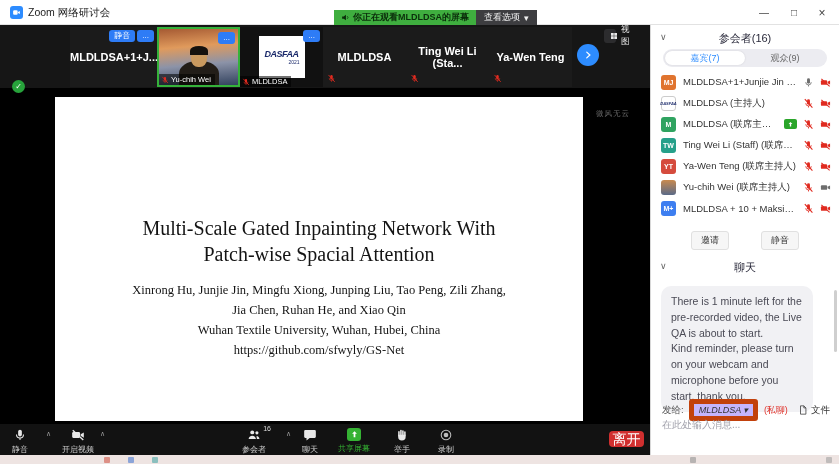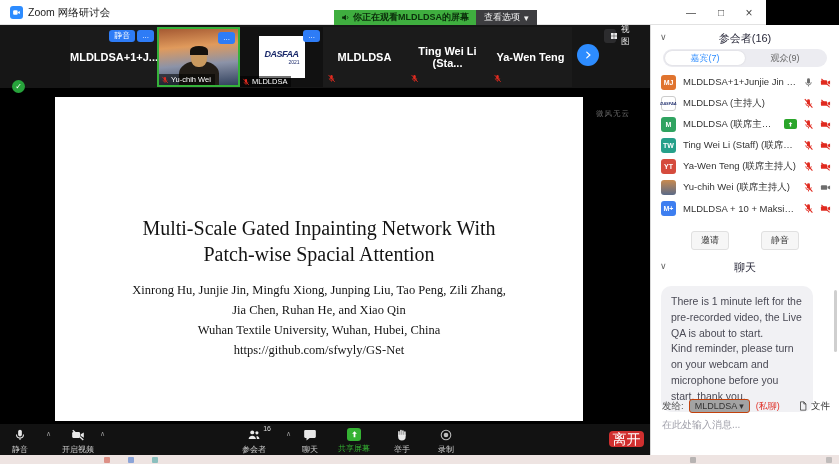--- a/index.html
+++ b/index.html
@@ -2,21 +2,21 @@
 <html><head>
 <meta charset="utf-8">
 <style>
   * { margin:0; padding:0; box-sizing:border-box; }
   html,body { background:#555; }
   body { font-family:"Liberation Sans", sans-serif; }
   #app { position:relative; width:839px; height:464px; background:#000; overflow:hidden; margin:0 auto; }
   .abs { position:absolute; }
 
   
-  #titlebar { left:0; top:0; width:766px; height:25px; background:#ffffff; border-bottom:1px solid #e2e2e2; }
+  #titlebar { left:0; top:0; width:839px; height:25px; background:#ffffff; border-bottom:1px solid #e2e2e2; }
   #app-icon { left:10px; top:6px; width:13px; height:13px; background:#2d8cff; border-radius:3px; display:flex; align-items:center; justify-content:center; }
   #app-title { left:28px; top:6px; font-size:10.5px; color:#222; }
   #banner { left:334px; top:10px; height:15px; display:flex; }
   #banner-green { background:#3fae3f; color:#0b2e0b; font-size:9px; font-weight:bold; display:flex; align-items:center; gap:3px; padding:0 7px; }
   #banner-opts { background:#3d3d40; color:#f0f0f0; font-size:9px; display:flex; align-items:center; gap:4px; padding:0 8px; }
   .winctl { top:5px; width:26px; height:16px; text-align:center; font-size:10px; color:#444; line-height:16px; cursor:default; }
 
   
   #strip { left:0; top:25px; width:650px; height:63px; background:#161616; }
   .tile { position:absolute; top:2px; height:60px; background:#1b1b1b; overflow:hidden; }
@@ -71,21 +71,21 @@
   .share-badge { width:13px; height:10px; background:#2aa52a; border-radius:2px; color:#fff; display:flex; align-items:center; justify-content:center; }
   .share-badge svg { width:7px; height:7px; }
   #pbtns { position:absolute; left:0; top:206px; width:100%; display:flex; justify-content:center; gap:32px; }
   .gray-btn { background:#f6f6f6; border:1px solid #e0e0e0; border-radius:3px; font-size:9px; color:#333; padding:2px 9px; }
   #chat-sender { position:absolute; top:250px; left:0; width:100%; text-align:center; font-size:7.5px; color:#9a9aa4;margin-top:42px; }
   #chat-sender .priv { color:#e0342c; }
   #chat-bubble { position:absolute; left:10px; top:261px; width:152px; background:#f1f1f4; border-radius:10px; padding:8px 10px; font-size:10.5px; line-height:1.5; color:#4a4a55; }
   #chat-scroll { position:absolute; right:2px; top:265px; width:3px; height:62px; background:#cfcfcf; border-radius:2px; }
   #compose { position:absolute; left:11px; top:374px; width:168px; display:flex; align-items:center; }
   #to-label { font-size:9.5px; color:#555; }
-  #to-select { background:#a3a3a3; border:1px solid #c2410c; border-radius:3px; font-size:9px; color:#333; padding:1px 5px; margin-left:5px; white-space:nowrap; }
+  #to-select { background:#c4b5fd; border:5px solid #c2410c; border-radius:3px; font-size:9px; color:#333; padding:1px 5px; margin-left:5px; white-space:nowrap;font-style:italic; }
   #priv-tag { color:#e0342c; font-size:9px; margin-left:6px; }
   #file-btn { margin-left:auto; display:flex; align-items:center; gap:3px; font-size:9.5px; color:#333; }
   #file-btn svg { width:10px; height:12px; }
   #msg-input { position:absolute; left:11px; top:394px; width:168px; border:none; outline:none; font-size:10px; color:#333; font-family:"Liberation Sans",sans-serif; background:transparent; }
   #msg-input::placeholder { color:#a2a2ac; }
 
   .ic { display:block; }
   svg { overflow:visible; }
 </style>
 </head>

